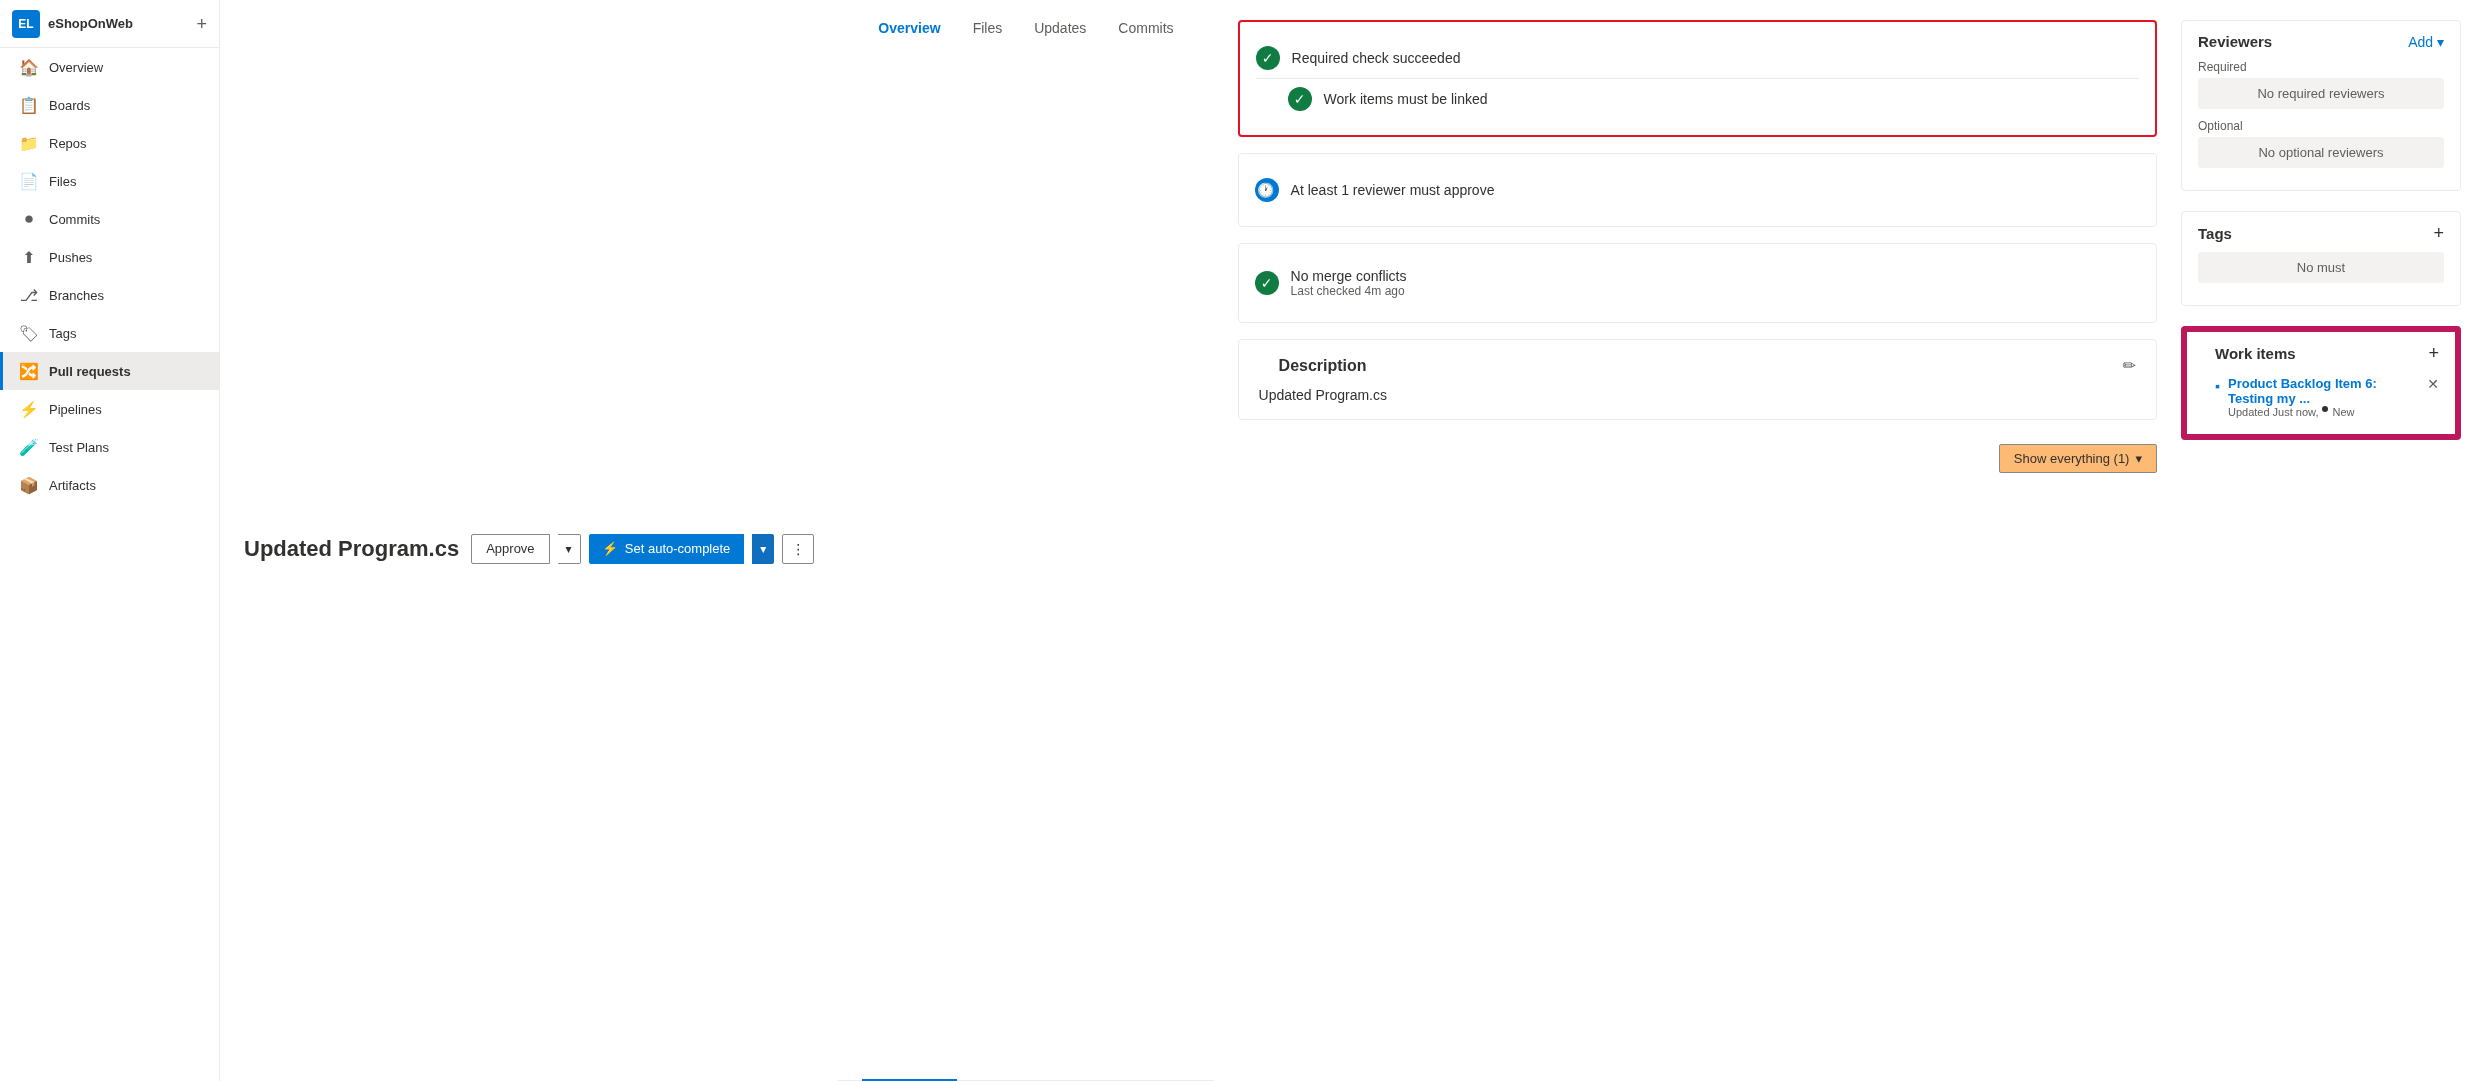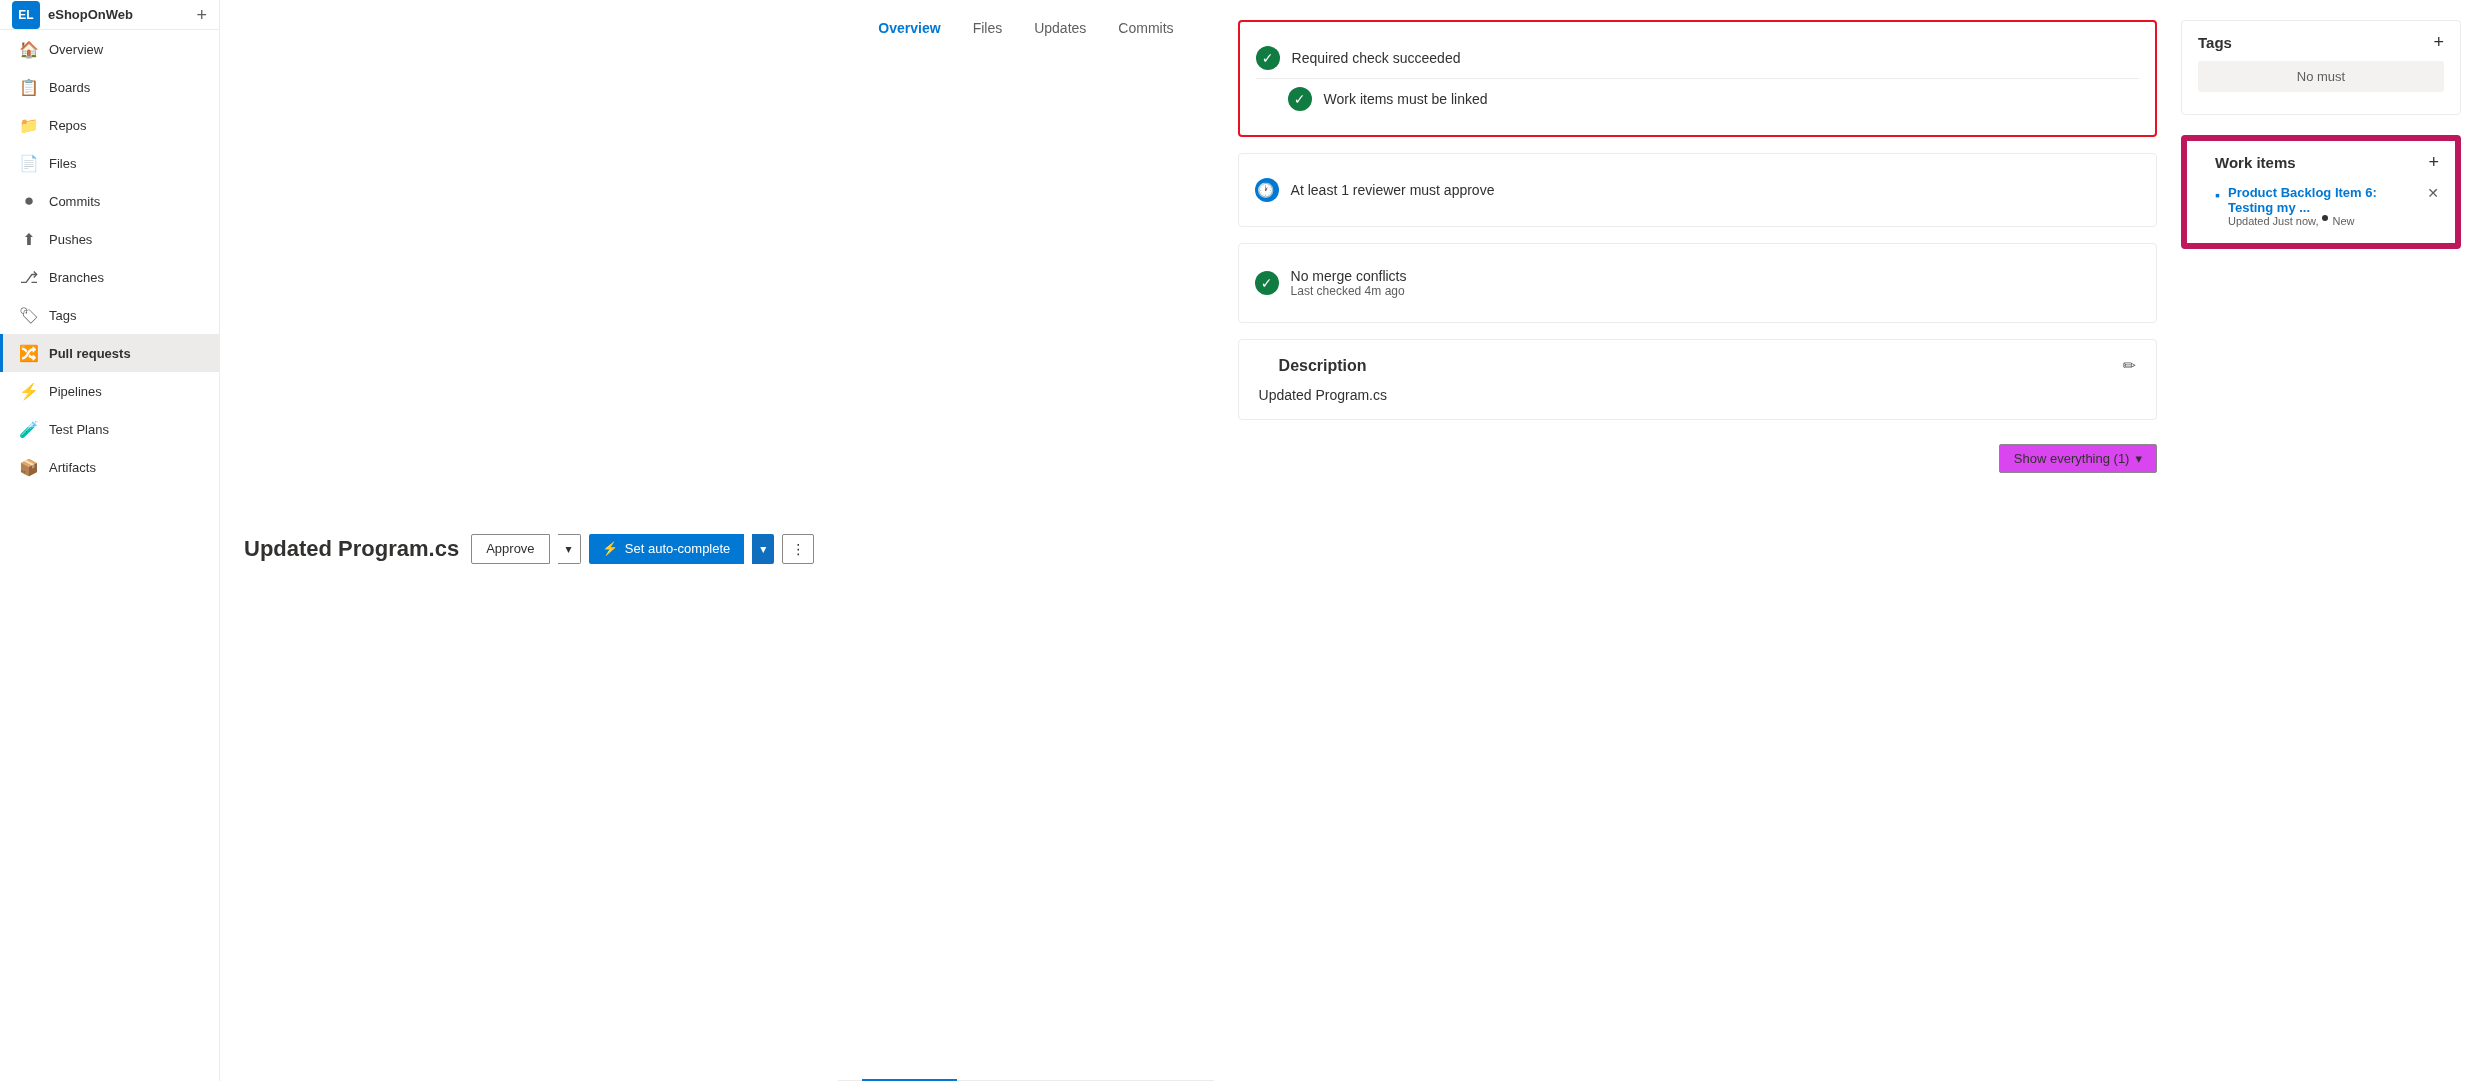--- a/index.html
+++ b/index.html
@@ -15,21 +15,21 @@
       flex-direction: column;
       height: 100vh;
       overflow-y: auto;
     }
     .sidebar-header {
       display: flex;
       align-items: center;
       padding: 10px 12px;
       gap: 8px;
       border-bottom: 1px solid #edebe9;
-      height: 30px;
+      height: 48px;
     }
     .org-avatar {
       width: 28px; height: 28px;
       background: #0078d4;
       border-radius: 4px;
       color: #fff;
       font-size: 12px;
       font-weight: bold;
       display: flex; align-items: center; justify-content: center;
     }
@@ -296,21 +296,21 @@
       font-size: 14px; color: #323130;
     }
 
     
     .show-everything-row {
       display: flex;
       justify-content: flex-end;
       padding-top: 8px;
     }
     .show-everything-btn {
-      background: #d946ef;
+      background: #fdba74;
       border: 1px solid #8a8886;
       border-radius: 2px;
       padding: 6px 14px;
       font-size: 13px;
       cursor: pointer;
       color: #323130;
       display: flex; align-items: center; gap: 6px;
     }
 
     
@@ -530,20 +530,30 @@
       <div class="show-everything-row">
         <button class="show-everything-btn">
           <span>Show everything (1)</span>
           <span>▾</span>
         </button>
       </div>
     </div>
 
     <div class="right-column">
 
+      <div class="sidebar-section">
+        <div class="section-header">
+          <span class="section-title">Reviewers</span>
+          <button class="add-btn">Add ▾</button>
+        </div>
+        <div class="sub-label">Required</div>
+        <div class="empty-reviewers">No required reviewers</div>
+        <div class="sub-label">Optional</div>
+        <div class="empty-reviewers">No optional reviewers</div>
+      </div>
 
       <div class="sidebar-section">
         <div class="section-header">
           <span class="section-title">Tags</span>
           <button class="plus-btn">+</button>
         </div>
         <div class="empty-reviewers">No must</div>
       </div>
 
       <div class="sidebar-section highlight">

